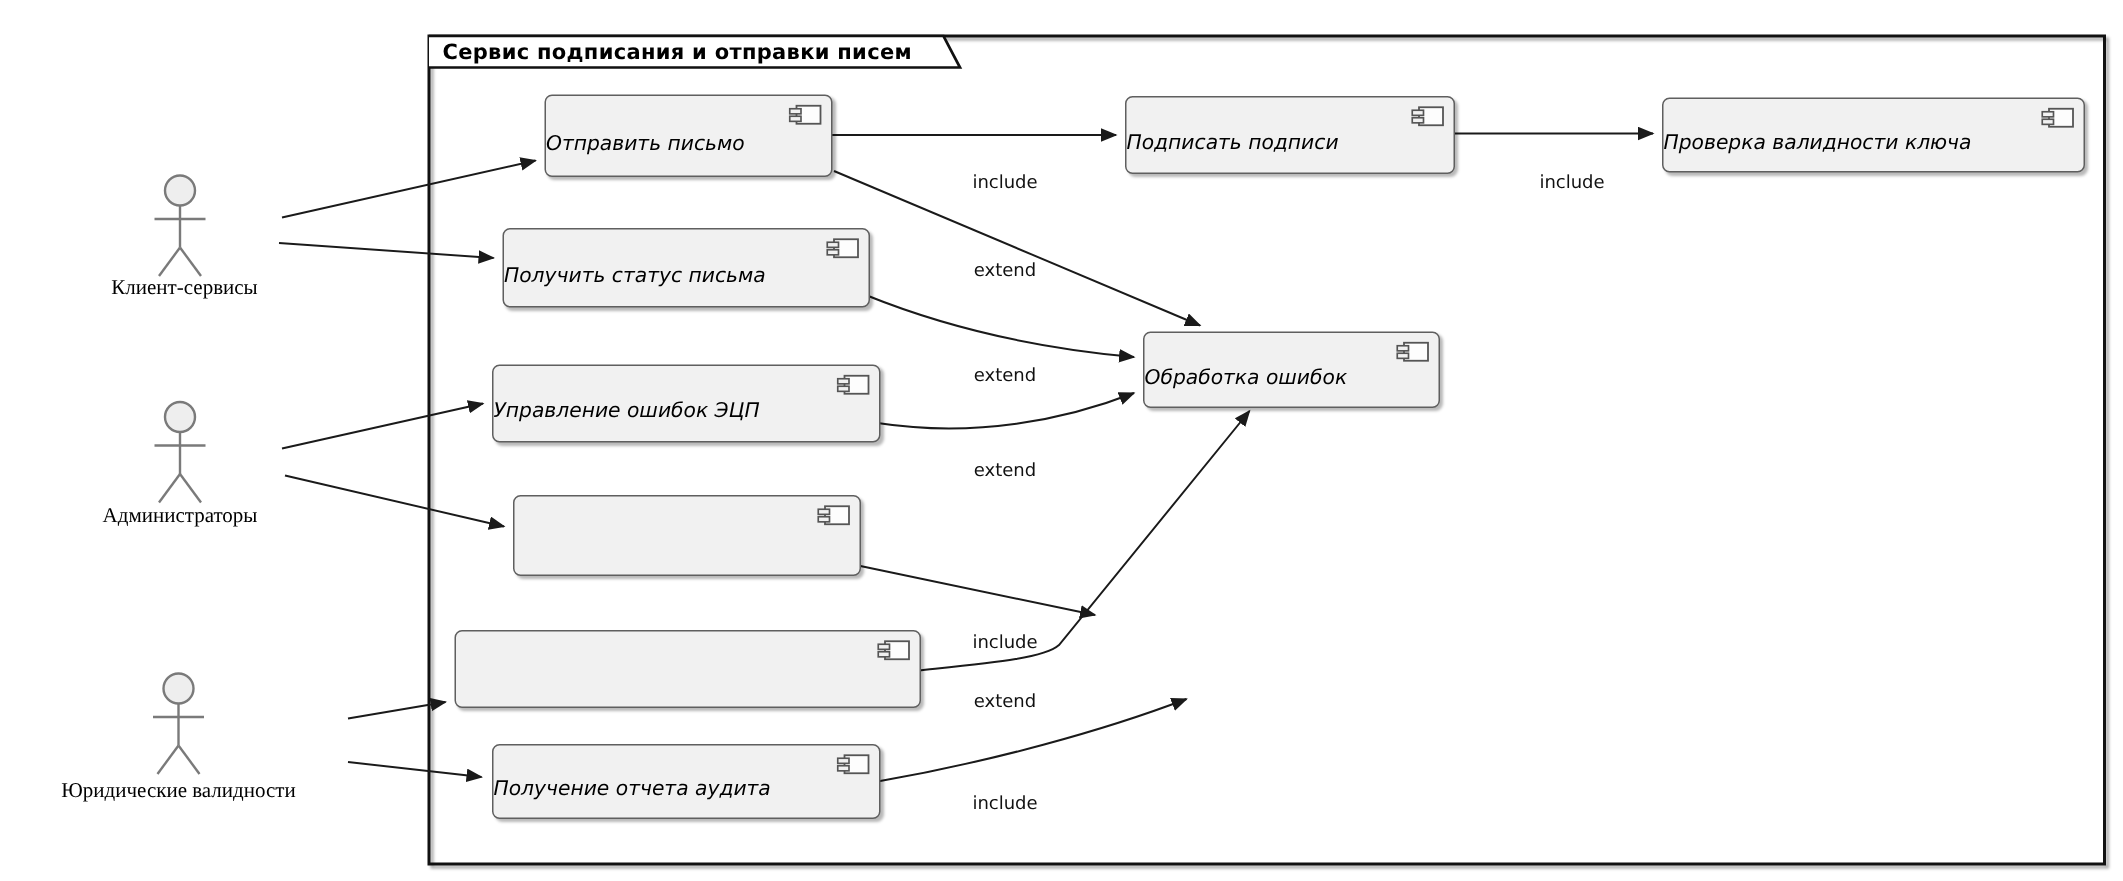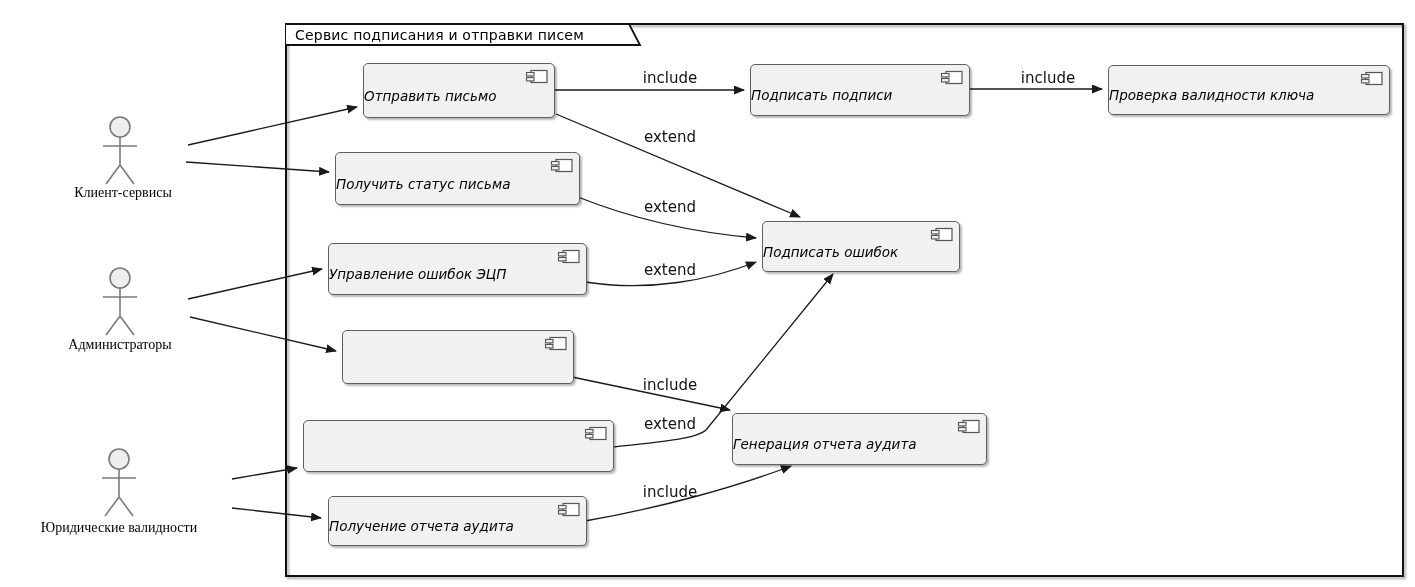--- a/index.html
+++ b/index.html
@@ -3,33 +3,34 @@
 <meta charset="utf-8">
 <style>
   html,body{margin:0;padding:0;background:#ffffff;}
   #canvas{
     position:relative;width:1415px;height:587px;overflow:hidden;
     font-family:"DejaVu Sans","Liberation Sans",sans-serif;color:#000;background:#fff;
   }
   #wires{position:absolute;left:0;top:0;width:1415px;height:587px;}
   .frame-rect{filter:drop-shadow(2px 2px 1px rgba(0,0,0,0.35));}
   .frame-title{
-    position:absolute;left:295px;top:27px;font-size:14px;font-weight:normal;
+    position:absolute;left:295px;top:27px;font-size:14px;font-weight:bold;
     white-space:nowrap;letter-spacing:0.2px;
   }
   .uc{
     position:absolute;background:#f1f1f1;border:1.4px solid #5f5f5f;border-radius:5px;
     box-shadow:2px 2px 2px rgba(0,0,0,0.28);
     display:flex;align-items:center;justify-content:flex-start;font-style:italic;
   }
   .uc-label{font-size:13.5px;white-space:nowrap;padding-top:10px;}
   .uc-icon{position:absolute;top:4px;right:5px;line-height:0;}
   .edge-label{
-    position:absolute;transform:translateX(-50%);font-size:15px;color:#111;
+    position:absolute;transform:translateX(-50%);font-size:12px;color:#111;
     white-space:nowrap;
+    margin-top:45px;
   }
   .actor-label{
     position:absolute;transform:translateX(-50%);font-size:14px;white-space:nowrap;font-family:Liberation Serif, serif;
   }
 </style>
 </head>
 <body>
 
 <div id="canvas">
 
@@ -134,47 +135,39 @@
         </svg></span>
     <span class="uc-label">Управление ошибок ЭЦП</span>
   </div>
 
   <div class="uc" style="left:762px;top:221px;width:196px;height:49px">
     <span class="uc-icon"><svg width="25" height="18" viewBox="0 0 25 18">
           <rect x="7" y="2.5" width="16" height="12" fill="#fdfdfd" stroke="#555" stroke-width="1.2"></rect>
           <rect x="2.5" y="4.5" width="7.5" height="3.4" fill="#f1f1f1" stroke="#555" stroke-width="1.1"></rect>
           <rect x="2.5" y="9.5" width="7.5" height="3.4" fill="#f1f1f1" stroke="#555" stroke-width="1.1"></rect>
         </svg></span>
-    <span class="uc-label">Подписать ошибок</span>
+    <span class="uc-label">Обработка ошибок</span>
   </div>
 
   <div class="uc" style="left:342px;top:330px;width:230px;height:52px">
     <span class="uc-icon"><svg width="25" height="18" viewBox="0 0 25 18">
           <rect x="7" y="2.5" width="16" height="12" fill="#fdfdfd" stroke="#555" stroke-width="1.2"></rect>
           <rect x="2.5" y="4.5" width="7.5" height="3.4" fill="#f1f1f1" stroke="#555" stroke-width="1.1"></rect>
           <rect x="2.5" y="9.5" width="7.5" height="3.4" fill="#f1f1f1" stroke="#555" stroke-width="1.1"></rect>
         </svg></span>
   </div>
 
   <div class="uc" style="left:303px;top:420px;width:309px;height:50px">
     <span class="uc-icon"><svg width="25" height="18" viewBox="0 0 25 18">
           <rect x="7" y="2.5" width="16" height="12" fill="#fdfdfd" stroke="#555" stroke-width="1.2"></rect>
           <rect x="2.5" y="4.5" width="7.5" height="3.4" fill="#f1f1f1" stroke="#555" stroke-width="1.1"></rect>
           <rect x="2.5" y="9.5" width="7.5" height="3.4" fill="#f1f1f1" stroke="#555" stroke-width="1.1"></rect>
         </svg></span>
   </div>
 
-  <div class="uc" style="left:732px;top:413px;width:253px;height:50px">
-    <span class="uc-icon"><svg width="25" height="18" viewBox="0 0 25 18">
-          <rect x="7" y="2.5" width="16" height="12" fill="#fdfdfd" stroke="#555" stroke-width="1.2"></rect>
-          <rect x="2.5" y="4.5" width="7.5" height="3.4" fill="#f1f1f1" stroke="#555" stroke-width="1.1"></rect>
-          <rect x="2.5" y="9.5" width="7.5" height="3.4" fill="#f1f1f1" stroke="#555" stroke-width="1.1"></rect>
-        </svg></span>
-    <span class="uc-label">Генерация отчета аудита</span>
-  </div>
 
   <div class="uc" style="left:328px;top:496px;width:257px;height:48px">
     <span class="uc-icon"><svg width="25" height="18" viewBox="0 0 25 18">
           <rect x="7" y="2.5" width="16" height="12" fill="#fdfdfd" stroke="#555" stroke-width="1.2"></rect>
           <rect x="2.5" y="4.5" width="7.5" height="3.4" fill="#f1f1f1" stroke="#555" stroke-width="1.1"></rect>
           <rect x="2.5" y="9.5" width="7.5" height="3.4" fill="#f1f1f1" stroke="#555" stroke-width="1.1"></rect>
         </svg></span>
     <span class="uc-label">Получение отчета аудита</span>
   </div>
 

